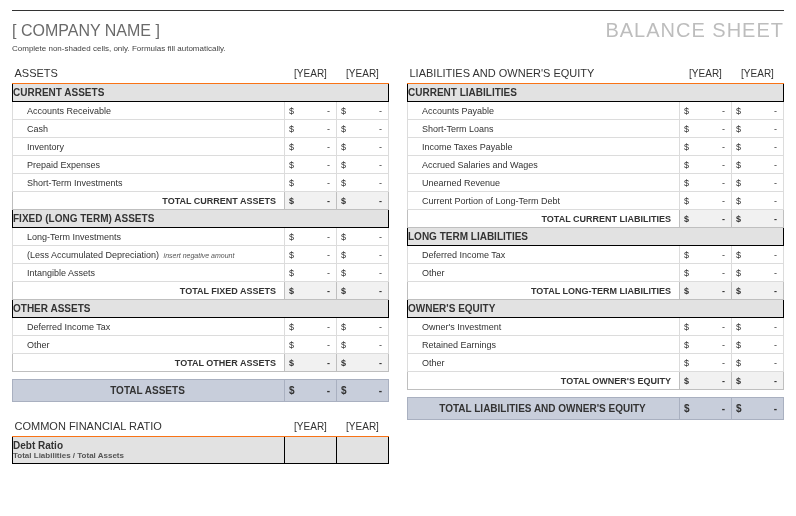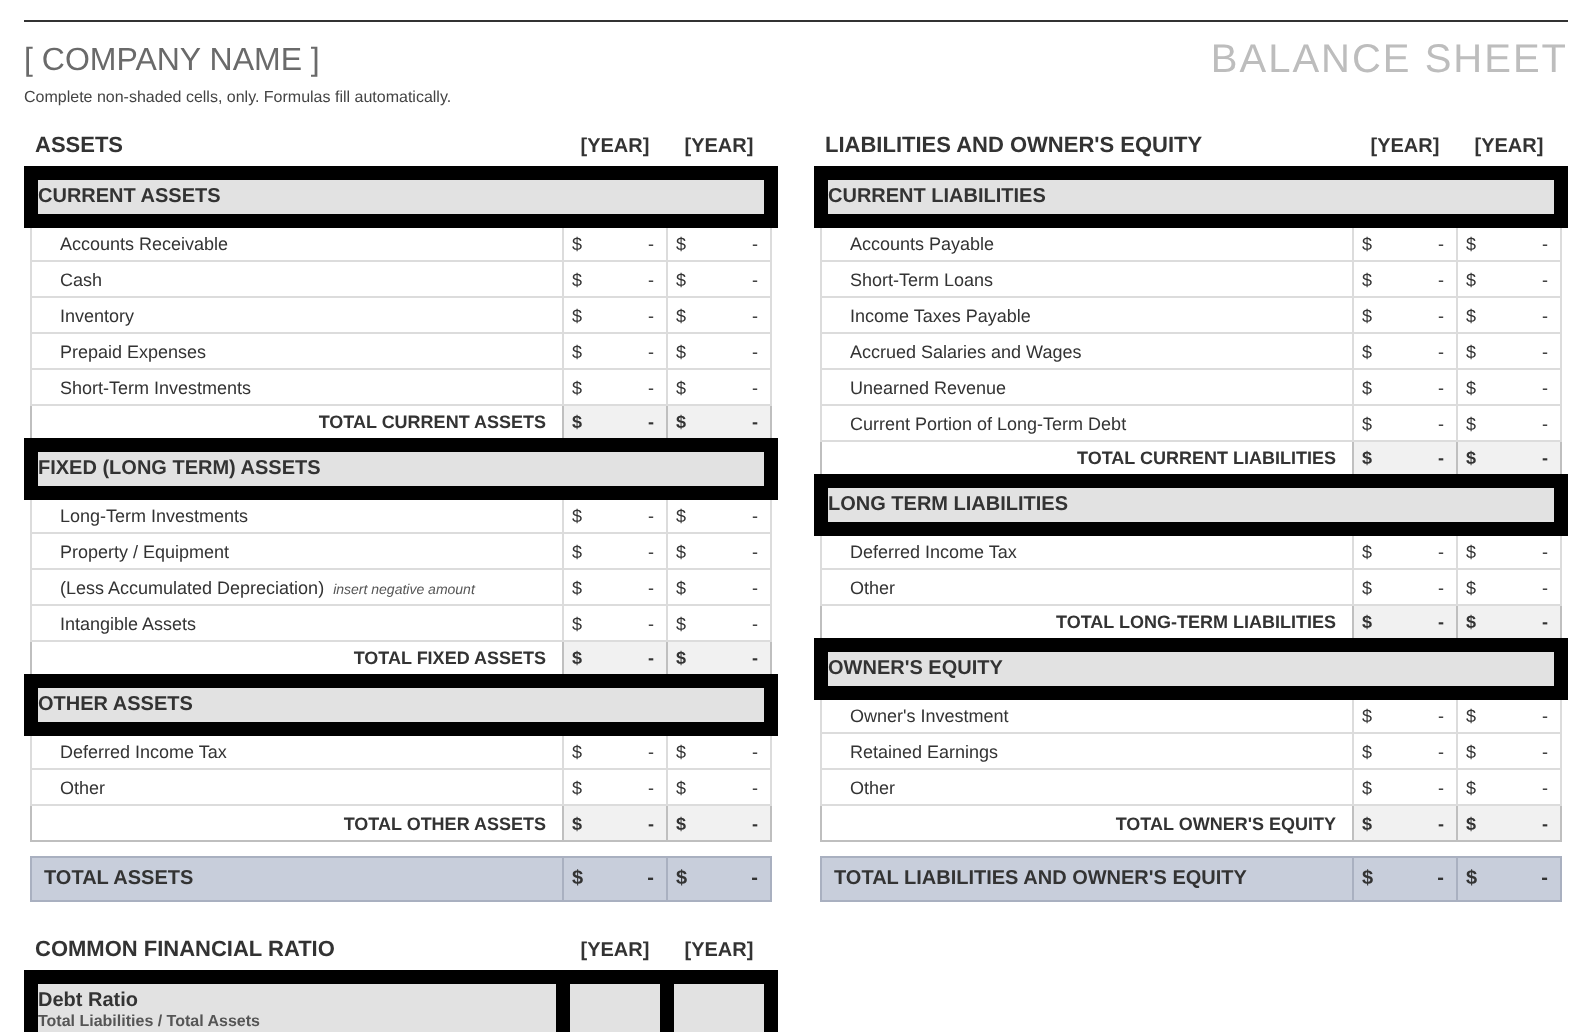--- a/index.html
+++ b/index.html
@@ -12,37 +12,37 @@
   .bs-label { font-size: 20px; color: #bdbdbd; letter-spacing: 1px; }
   .instr { font-size: 8px; color: #444; margin: 2px 0 10px 0; }
 
   .columns { display: flex; gap: 18px; }
   .col { flex: 1; }
 
   table { width: 100%; border-collapse: collapse; table-layout: fixed; }
   col.c-name { width: auto; }
   col.c-val { width: 52px; }
 
-  .sec-head td { font-weight: bold; font-size: 11px; padding: 4px 2px; border-bottom: 1px solid #f97316; margin-top: 16px; }
+  .sec-head td { font-weight: normal; font-size: 11px; padding: 4px 2px; border-bottom: 1px solid #f97316; margin-top: 16px; }
   .sec-head td.yr { text-align: center; font-size: 10px; }
 
-  .sub-head td { background: #e2e2e2; border: 7px solid #000000; font-weight: bold; font-size: 10px; padding: 3px 0; }
+  .sub-head td { background: #e2e2e2; border: 1px solid #000000; font-weight: bold; font-size: 10px; padding: 3px 0; }
 
   .row td { border: 1px solid #dcdcdc; padding: 3px 6px; font-size: 9px; height: 18px; }
   .row td.name { padding-left: 14px; }
   .cell-val { position: relative; }
   .cell-val .cur { position: absolute; left: 4px; }
   .cell-val .amt { display: block; text-align: right; }
 
   .total td { border: 1px solid #bfbfbf; padding: 3px 6px; font-weight: bold; font-size: 9px; height: 18px; }
   .total td.name { text-align: right; padding-right: 8px; }
   .total .cell-val { background: #f1f1f1; }
 
   .grand td { background: #c8cedb; border: 1px solid #a9b0c0; padding: 5px 6px; font-weight: bold; font-size: 10px; }
-  .grand td.name { text-align: left; padding-right: 8px; }
+  .grand td.name { text-align: center; padding-right: 8px; }
   .grand .cell-val { background: #c8cedb; }
 
   .spacer td { border: none; height: 8px; }
 
   .note { font-size: 7px; font-style: italic; color: #555; margin-left: 2px; font-weight: normal; }
   .ratio-sub { font-size: 8px; color: #555; display: block; }
 </style>
 </head>
 <body>
 <div class="wrap">
@@ -135,31 +135,20 @@
               <td class="cell-val">
                 <span class="cur">$</span>
                 <span class="amt">-</span>
               </td>
             </tr>
             <tr class="sub-head">
               <td colspan="3">FIXED (LONG TERM) ASSETS</td>
             </tr>
             <tr class="row">
               <td class="name">Long-Term Investments</td>
-              <td class="cell-val">
-                <span class="cur">$</span>
-                <span class="amt">-</span>
-              </td>
-              <td class="cell-val">
-                <span class="cur">$</span>
-                <span class="amt">-</span>
-              </td>
-            </tr>
-            <tr class="row">
-              <td class="name">Property / Equipment</td>
               <td class="cell-val">
                 <span class="cur">$</span>
                 <span class="amt">-</span>
               </td>
               <td class="cell-val">
                 <span class="cur">$</span>
                 <span class="amt">-</span>
               </td>
             </tr>
             <tr class="row">

